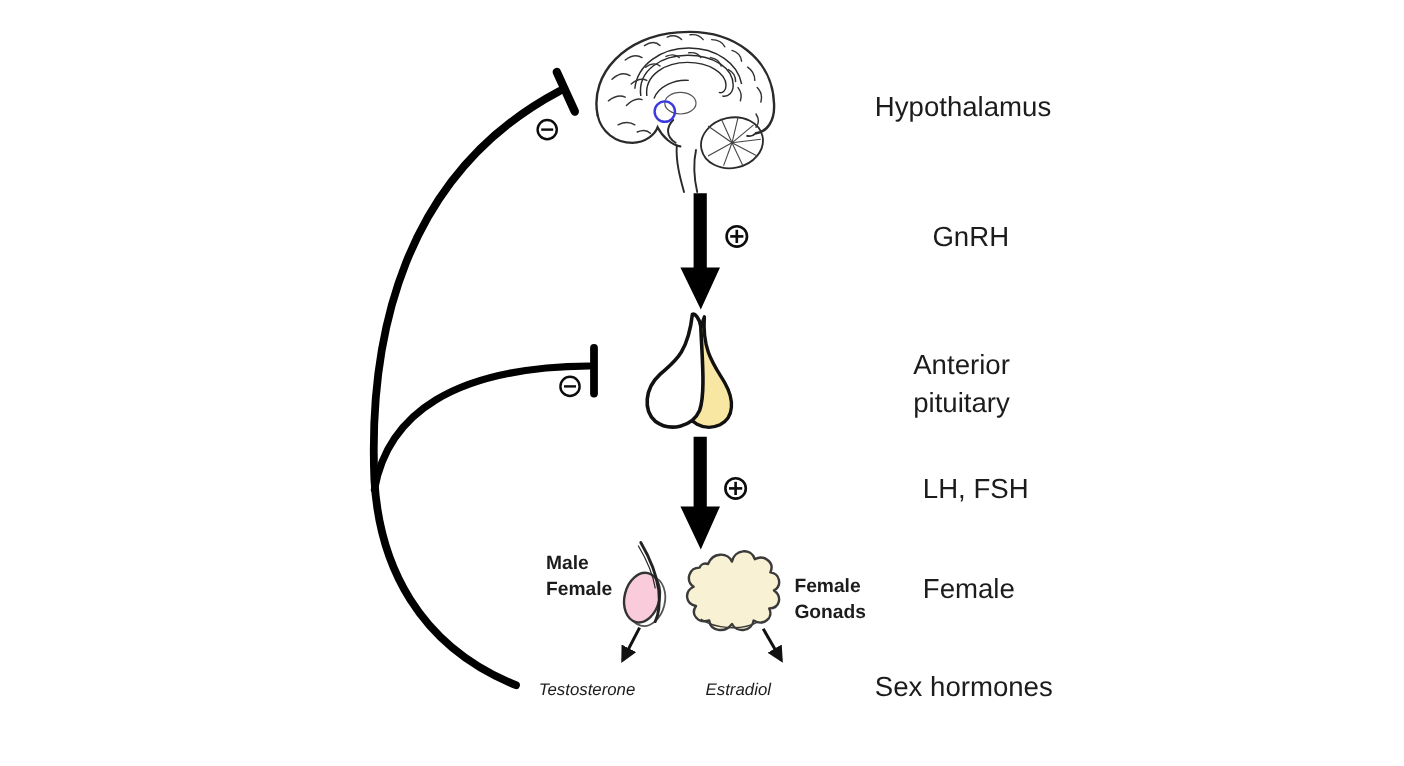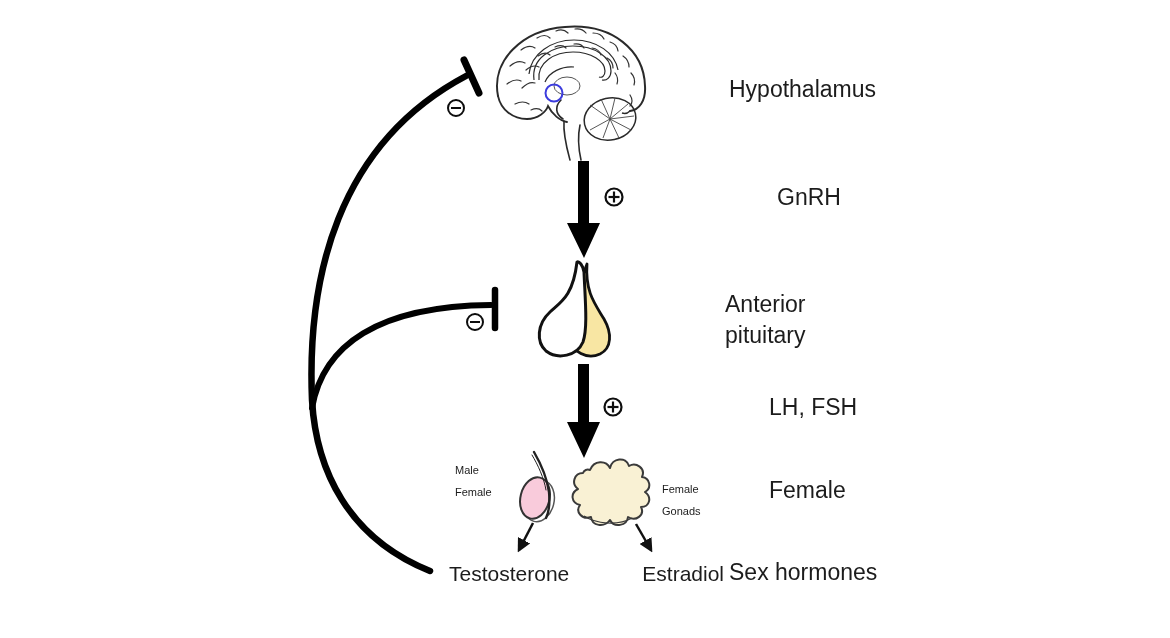--- a/index.html
+++ b/index.html
@@ -8,23 +8,23 @@
     width:1170px;height:638px;
     background:#ffffff;
     font-family:"Liberation Sans","DejaVu Sans",sans-serif;
     overflow:hidden;
     margin-left:18px;
   }
   .canvas svg{position:absolute;left:0;top:0;}
   .lbl{position:absolute;color:#1c1c1c;white-space:nowrap;}
   .lbl-main{font-size:23px;line-height:28px;}
   .lbl-main.two-line{line-height:31px;}
-  .lbl-small{font-size:11px;line-height:22px;}
-  .lbl-hormone{font-size:21px;line-height:22px;}
-  .center{text-align:right;}
+  .lbl-small{font-size:16px;line-height:22px;font-weight:bold;}
+  .lbl-hormone{font-size:14px;line-height:22px;font-style:italic;}
+  .center{text-align:left;}
 </style>
 </head>
 <body>
 
 <div class="canvas">
 
   <svg width="1170" height="638" viewBox="0 0 1170 638">
     <defs>
       <marker id="ah" viewBox="0 0 10 10" refX="8" refY="5" markerWidth="5.5" markerHeight="5.5" orient="auto">
         <path d="M0,0 L10,5 L0,10 z" fill="#111"></path>
@@ -144,21 +144,21 @@
     </g>
 
     <line x1="515" y1="523" x2="501" y2="550" stroke="#111" stroke-width="2.5" marker-end="url(#ah)"></line>
     <line x1="618" y1="524" x2="633" y2="550" stroke="#111" stroke-width="2.5" marker-end="url(#ah)"></line>
   </svg>
 
   <div class="lbl lbl-main" style="left:711px;top:75px">Hypothalamus</div>
 
   <div class="lbl lbl-main" style="left:759px;top:183px">GnRH</div>
 
-  <div class="lbl lbl-main two-line" style="left:707px;top:289px">
+  <div class="lbl lbl-main two-line" style="left:743px;top:289px">
     <div>Anterior</div>
     <div>pituitary</div>
   </div>
 
   <div class="lbl lbl-main" style="left:751px;top:393px">LH, FSH</div>
 
   <div class="lbl lbl-main" style="left:751px;top:476px">Female</div>
 
   <div class="lbl lbl-main" style="left:711px;top:558px">Sex hormones</div>
 

